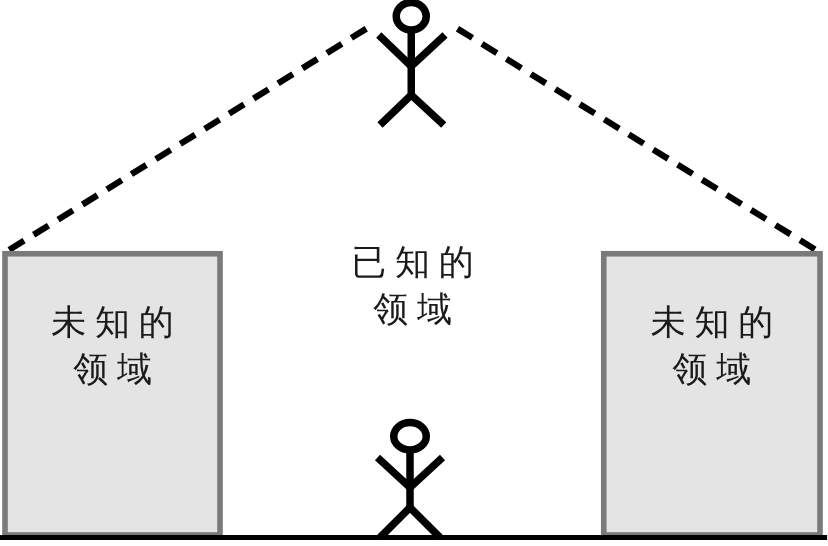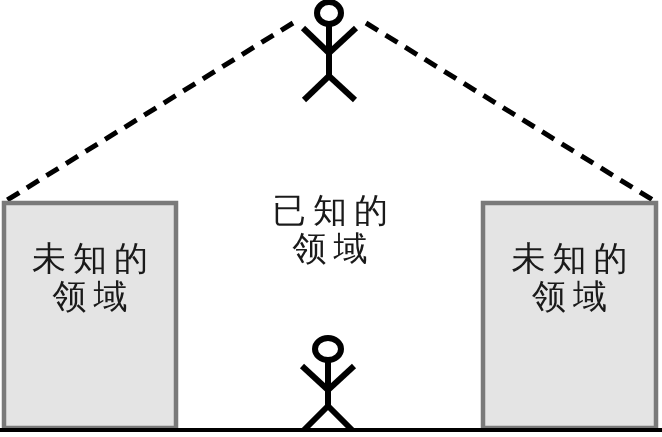--- a/index.html
+++ b/index.html
@@ -43,21 +43,21 @@
     stroke-dasharray: 14 9;
     fill: none;
   }
   .ground {
     stroke: var(--line-color, #000000);
     stroke-width: 4;
   }
   .label {
     position: absolute;
     color: var(--text-color, #1a1a1a);
-    font-size: 34px;
+    font-size: 28px;
     line-height: 38px;
     letter-spacing: 7px;
     text-align: center;
     white-space: nowrap;
   }
   .label div {
     text-indent: 7px; 
   }
   .label-center { left: 240px; top: 191px; width: 180px; }
   .label-left-box { left: 4px;  top: 239px; width: 172px; }

